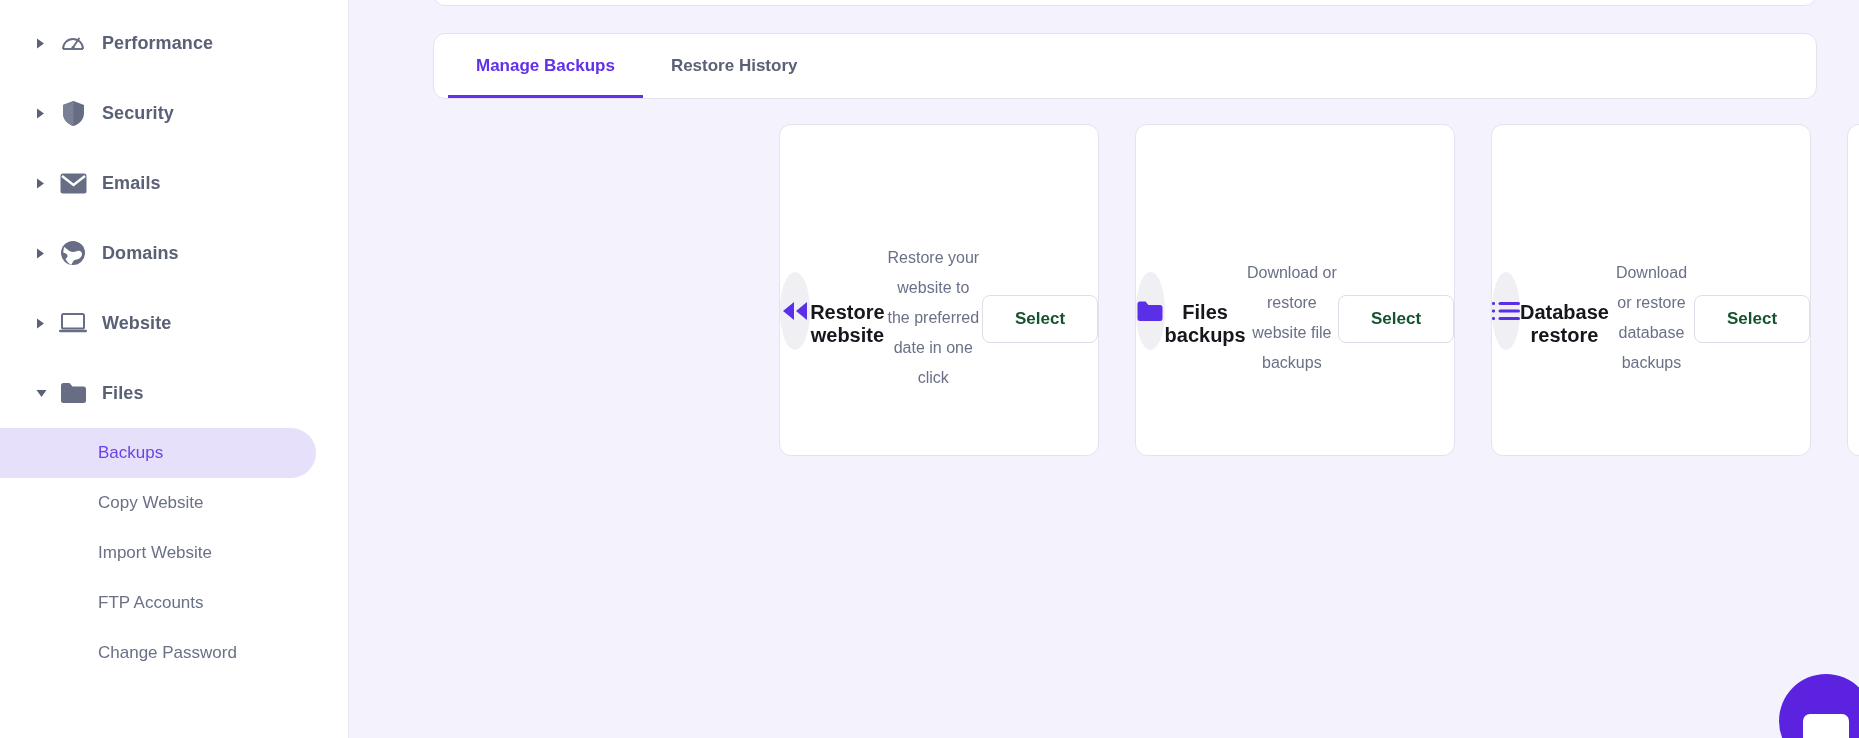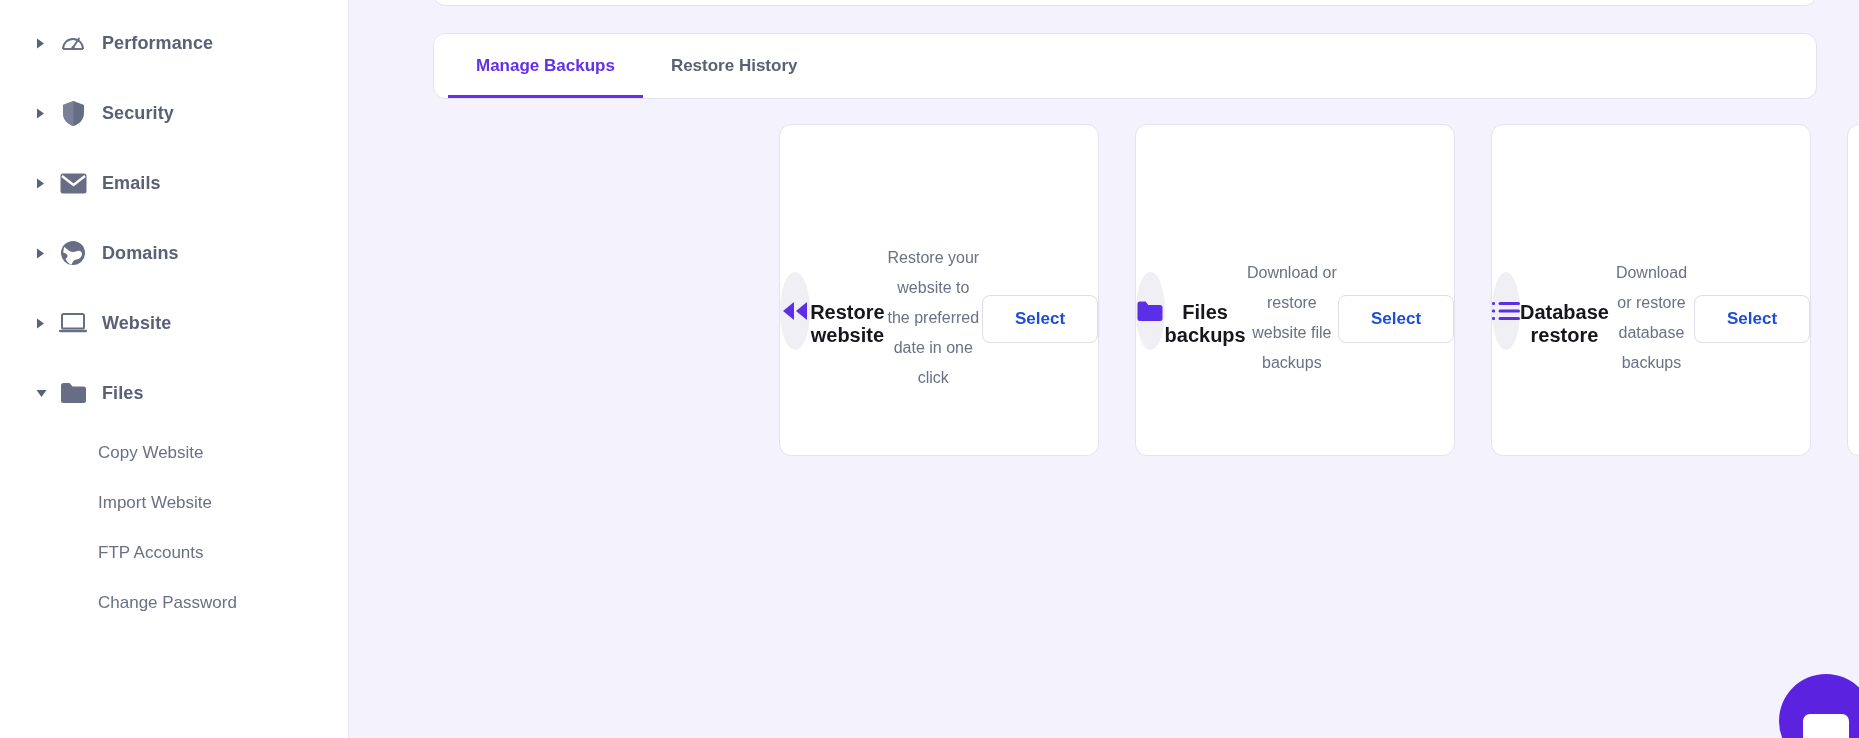--- a/index.html
+++ b/index.html
@@ -178,21 +178,21 @@
     width: 252px;
   }
   .card-btn {
     margin-top: 16px;
     min-width: 116px;
     height: 48px;
     padding: 0 22px;
     background: #ffffff;
     border: 1px solid #DEDDEA;
     border-radius: 8px;
-    color: #1d4ed8;
+    color: #14532d;
     font-size: 17px;
     font-weight: bold;
     font-family: "Liberation Sans", sans-serif;
     cursor: pointer;
     display: flex;
     align-items: center;
     justify-content: center;
   }
 
   .fab {
@@ -307,20 +307,23 @@
       </span>
       <span class="nav-icon">
         <svg width="27" height="22" viewBox="0 0 27 22">
           <path d="M1 3.5 A2.5 2.5 0 0 1 3.5 1 H9.5 L12.5 4.5 H23.5 A2.5 2.5 0 0 1 26 7 V18.5 A2.5 2.5 0 0 1 23.5 21 H3.5 A2.5 2.5 0 0 1 1 18.5 Z" fill="#666D84"></path>
         </svg>
       </span>
       <span class="nav-label">Files</span>
     </div>
 
     <div class="subnav">
+      <div class="subitem active">
+        <span>Backups</span>
+      </div>
       <div class="subitem">
         <span>Copy Website</span>
       </div>
       <div class="subitem">
         <span>Import Website</span>
       </div>
       <div class="subitem">
         <span>FTP Accounts</span>
       </div>
       <div class="subitem">

